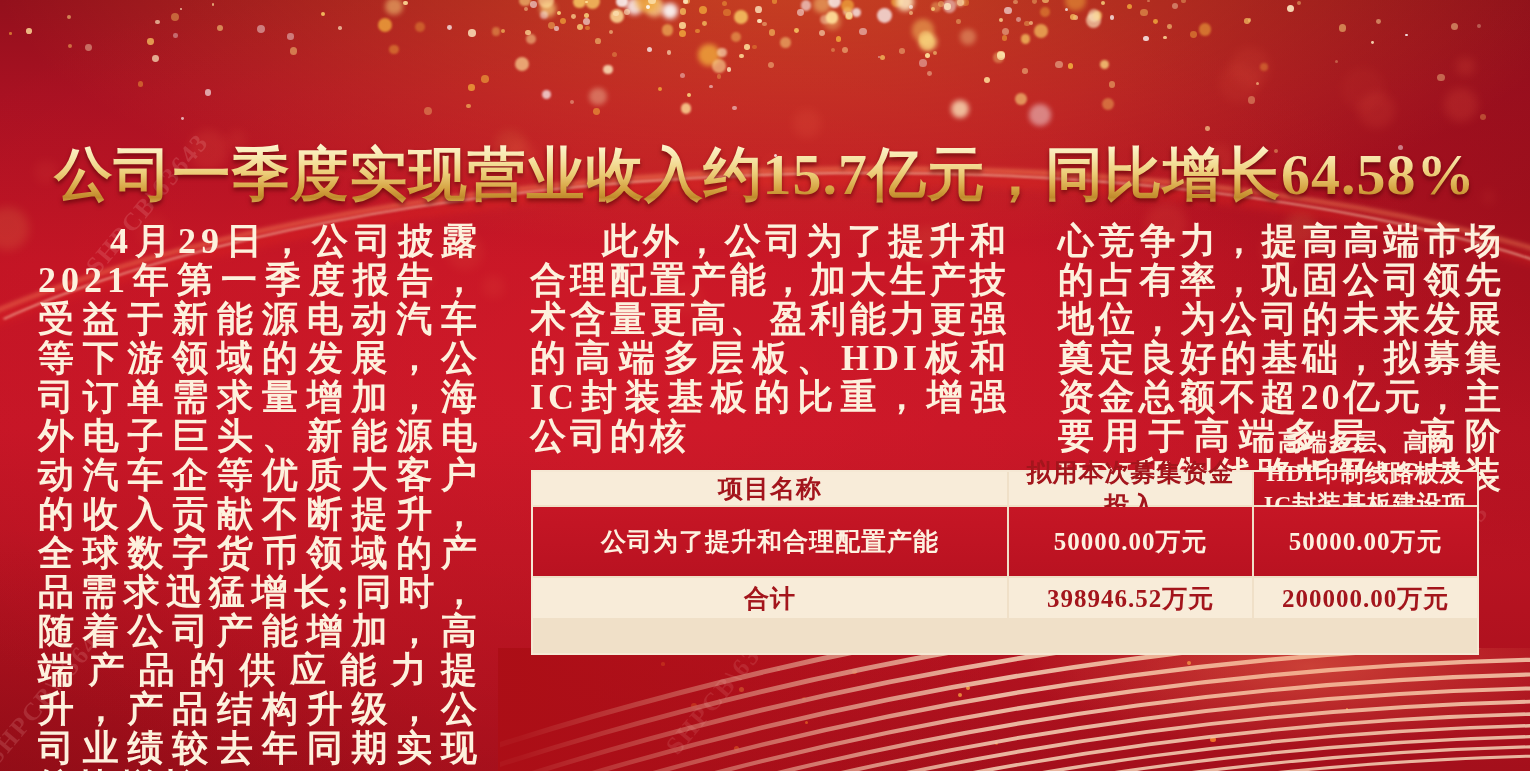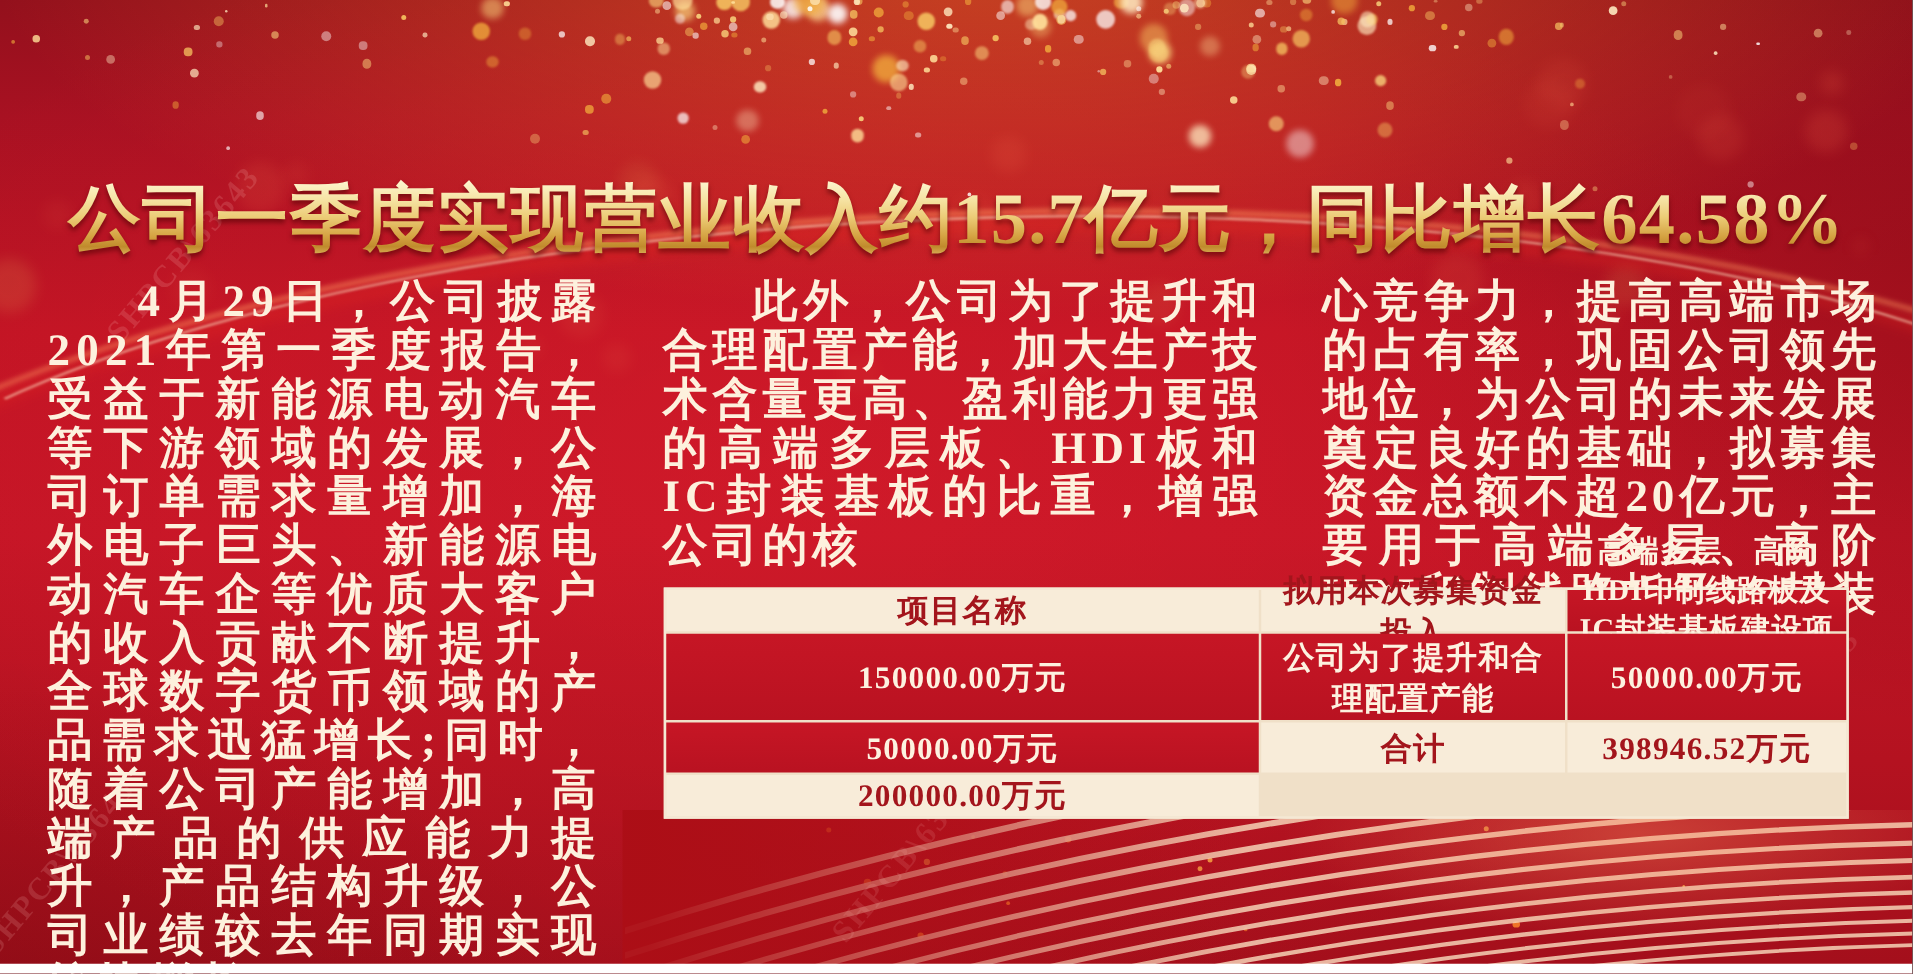--- a/index.html
+++ b/index.html
@@ -380,21 +380,20 @@
   </div>
   <div class="col col3">
     <p>心竞争力，提高高端市场的占有率，巩固公司领先地位，为公司的未来发展奠定良好的基础，拟募集资金总额不超20亿元，主要用于高端多层、高阶HDI印制线路板及IC封装基板建设项目。</p>
   </div>
 
   <div class="fin-table">
     <div class="cell cream">项目名称</div>
     <div class="cell cream">拟用本次募集资金投入</div>
 
     <div class="cell red name">高端多层、高阶HDI印制线路板及IC封装基板建设项目</div>
-    <div class="cell red">150000.00万元</div>
 
     <div class="cell red">公司为了提升和合理配置产能</div>
     <div class="cell red">50000.00万元</div>
     <div class="cell red">50000.00万元</div>
 
     <div class="cell cream">合计</div>
     <div class="cell cream">398946.52万元</div>
     <div class="cell cream">200000.00万元</div>
   </div>
 

